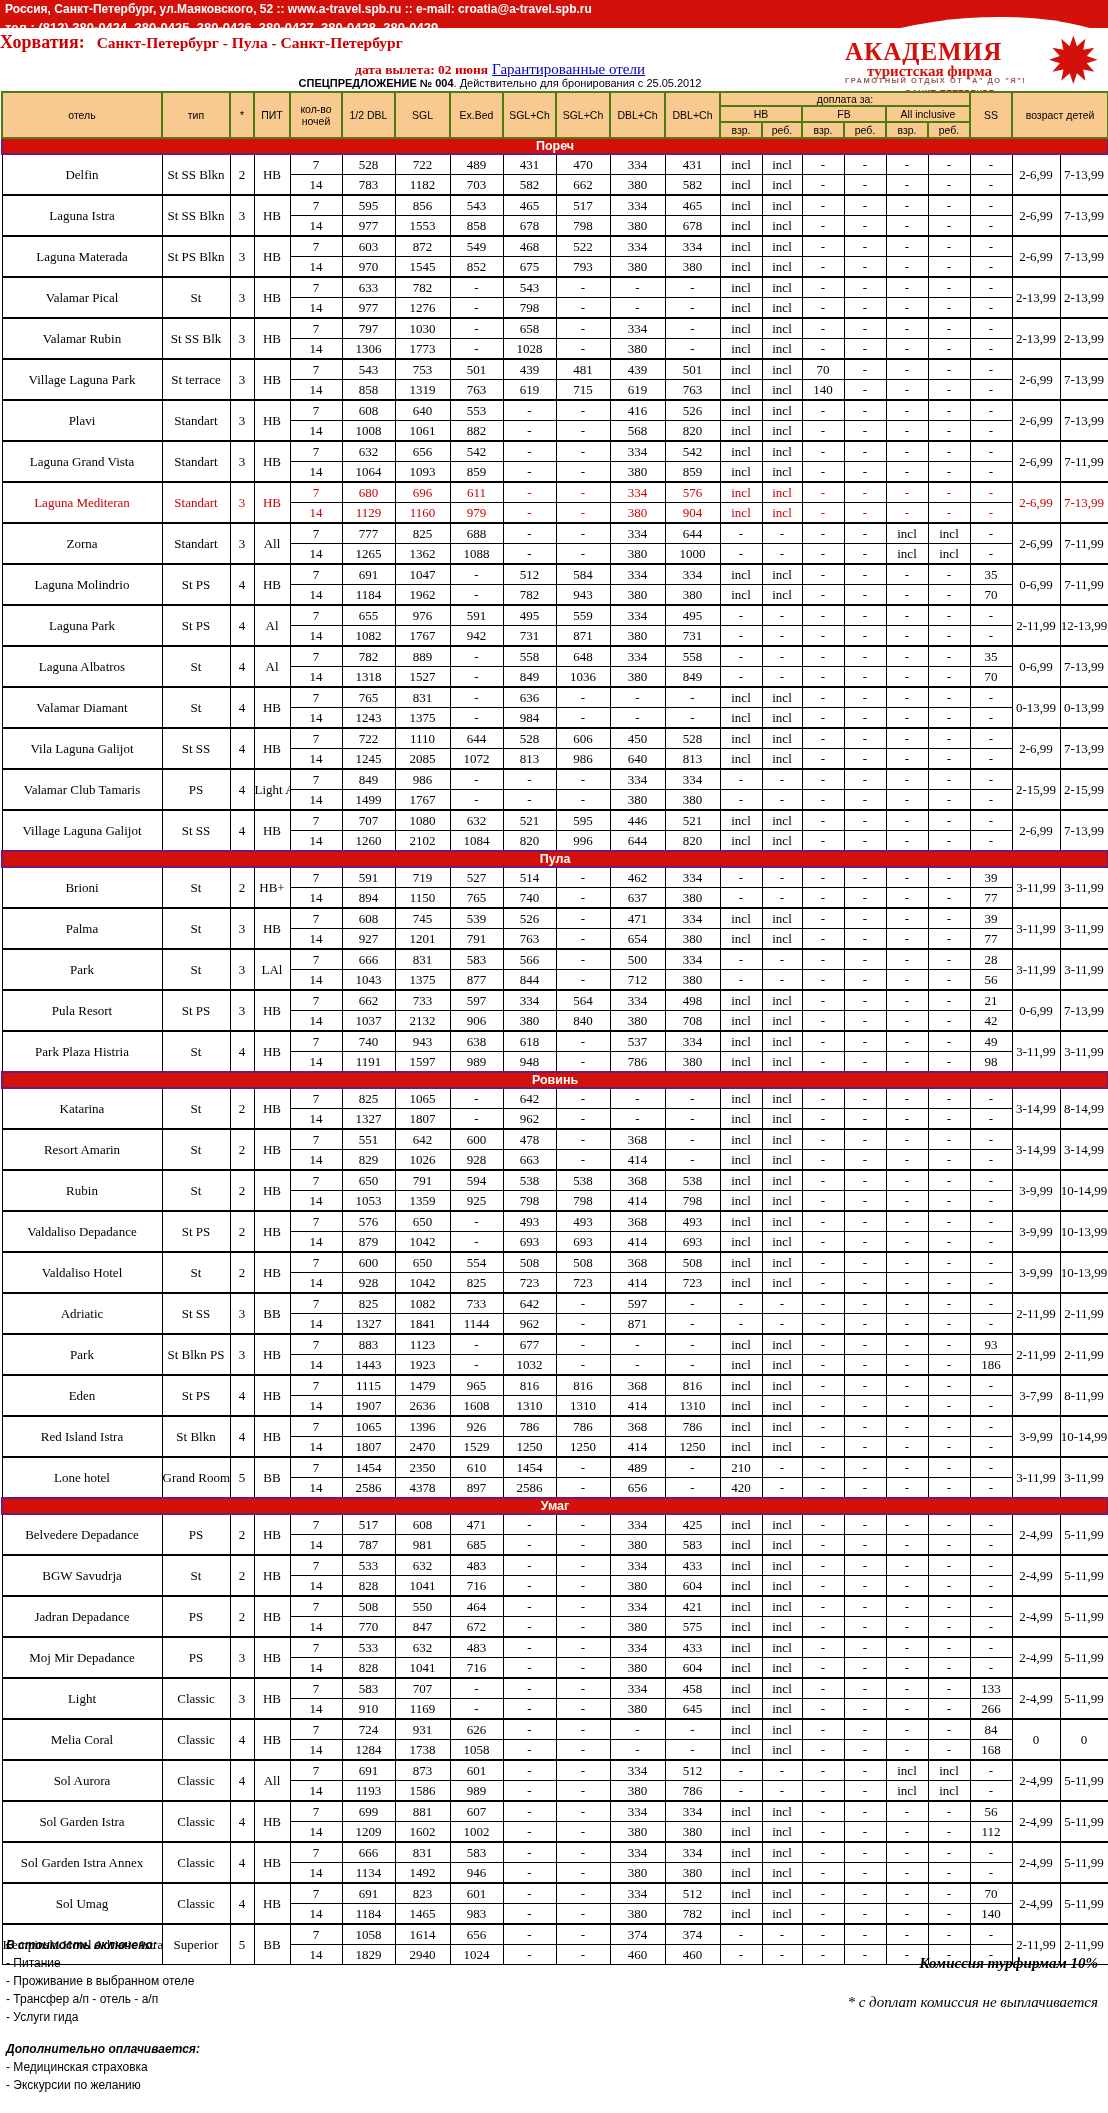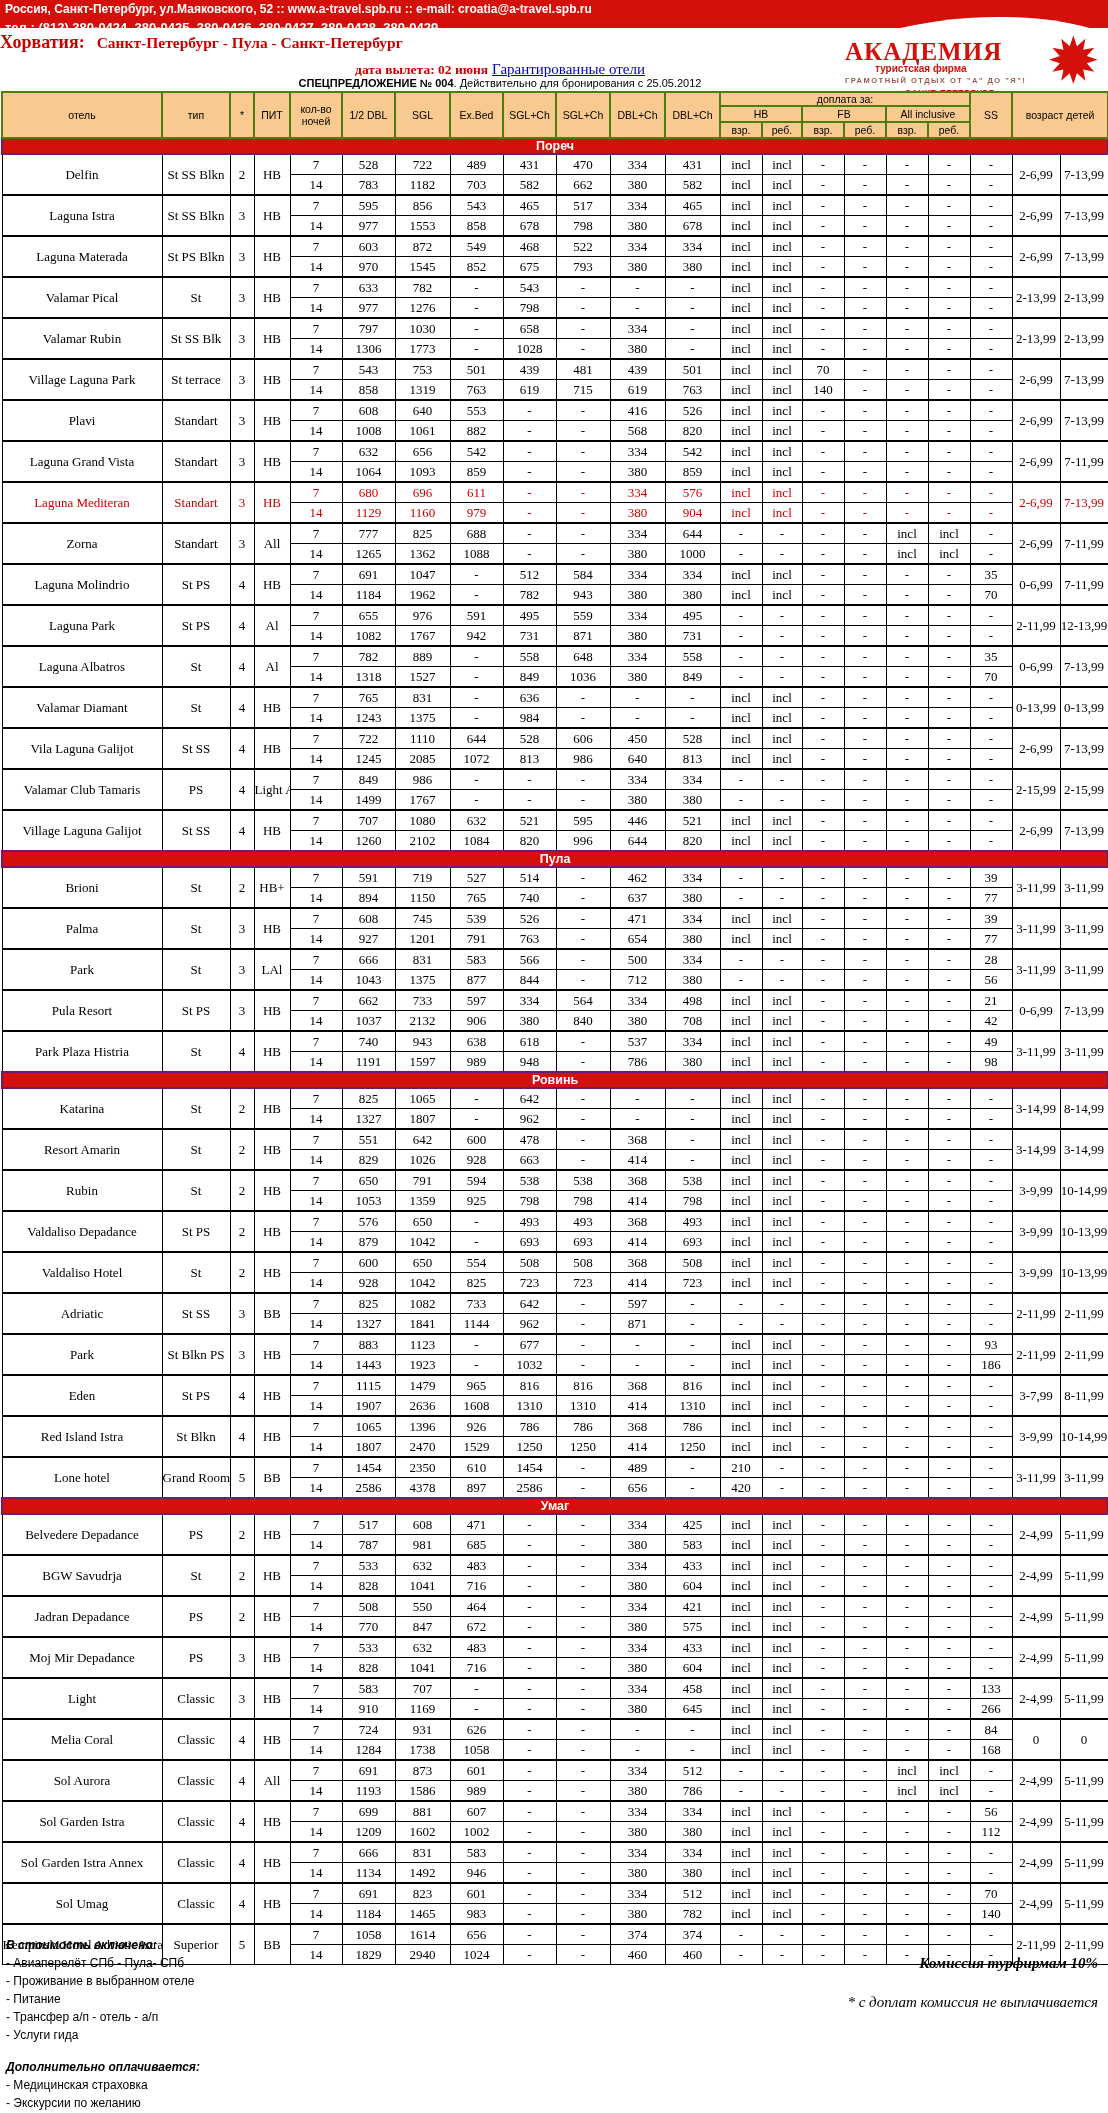--- a/index.html
+++ b/index.html
@@ -5,21 +5,21 @@
   html,body{margin:0;padding:0;}
   body{width:1108px;height:2113px;position:relative;background:#fff;font-family:"Liberation Serif",serif;}
   
   .banner{position:absolute;top:0;left:0;width:1108px;height:28px;background:#d3100a;overflow:visible;}
   .banner .l1{position:absolute;top:2px;left:5px;color:#fff;font-family:"Liberation Sans",sans-serif;font-weight:bold;font-size:12px;white-space:nowrap;}
   .banner .l2{position:absolute;top:20px;left:5px;color:#fff;font-family:"Liberation Sans",sans-serif;font-weight:bold;font-size:13px;white-space:nowrap;}
   .swoosh{position:absolute;top:18px;left:790px;width:360px;height:70px;background:#fff;border-radius:50% 50% 0 0 / 100% 100% 0 0;transform:rotate(-4deg);}
   .logo{position:absolute;top:30px;left:845px;width:255px;height:75px;}
   .logo .sun{position:absolute;right:0;top:0;font-size:64px;line-height:64px;color:#d3100a;}
   .logo .nm{position:absolute;top:8px;left:0;color:#d3100a;font-weight:bold;font-size:25px;letter-spacing:1px;font-family:"Liberation Serif",serif;}
-  .logo .sub{position:absolute;top:33px;left:30px;color:#d3100a;font-weight:bold;font-size:10px;font-family:Liberation Sans, sans-serif;}
+  .logo .sub{position:absolute;top:33px;left:22px;color:#d3100a;font-weight:bold;font-size:15px;font-family:Liberation Serif, serif;}
   .logo .tag{position:absolute;top:46px;left:0;color:#9c5a52;font-size:7.5px;letter-spacing:1.5px;font-family:"Liberation Sans",sans-serif;font-weight:bold;white-space:nowrap;}
   .logo .city{position:absolute;top:58px;left:60px;color:#d3100a;font-size:8.5px;letter-spacing:.5px;font-family:"Liberation Sans",sans-serif;font-weight:bold;}
   
   .t1{position:absolute;top:32px;left:0;width:1000px;text-align:left;color:#cc0000;white-space:nowrap;}
   .t1 .country{font-size:18px;font-weight:bold;}
   .t1 .route{font-size:15.5px;font-weight:bold;}
   .t2{position:absolute;top:60px;left:0;width:1000px;text-align:center;white-space:nowrap;}
   .t2 .dep{color:#cc0000;font-size:13.5px;font-weight:bold;}
   .t2 .guar{color:#0000bb;font-size:15px;text-decoration:underline;cursor:pointer;}
   .t3{position:absolute;top:77px;left:0;width:1000px;text-align:center;font-family:"Liberation Sans",sans-serif;font-size:11px;color:#000;white-space:nowrap;}
@@ -1859,23 +1859,22 @@
         <td>-</td>
         <td>-</td>
         <td>-</td>
         <td class="b2r">-</td>
       </tr>
     </tbody>
 </table>
 
 <div class="foot">
   <p class="ft">В стоимость включено:</p>
-  <p class="fi">- Авиаперелёт СПб - Пула- СПб</p>
+  <p class="fi">- Питание</p>
   <p class="fi">- Проживание в выбранном отеле</p>
-  <p class="fi">- Питание</p>
   <p class="fi">- Трансфер а/п - отель - а/п</p>
   <p class="fi">- Услуги гида</p>
   <div class="gap"></div>
   <p class="ft">Дополнительно оплачивается:</p>
   <p class="fi">- Медицинская страховка</p>
   <p class="fi">- Экскурсии по желанию</p>
 </div>
 
 <div class="fright">
   <div class="c1">Комиссия турфирмам 10%</div>

